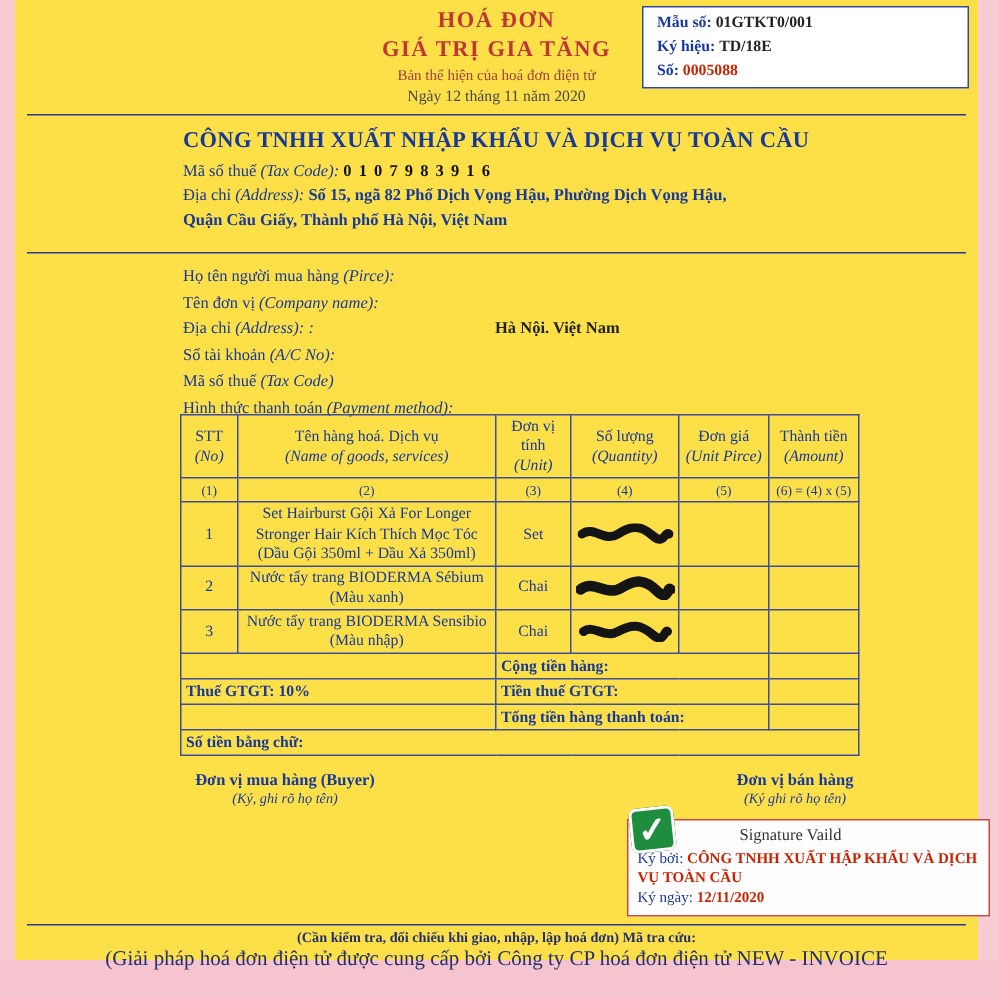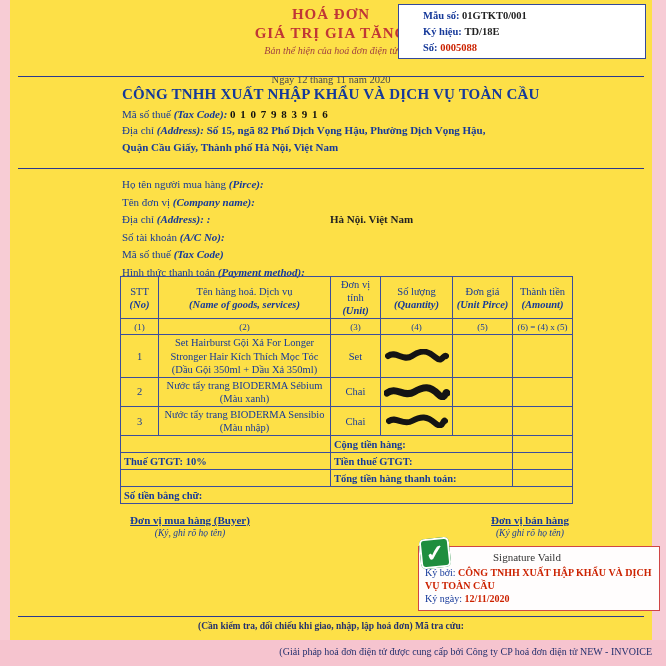--- a/index.html
+++ b/index.html
@@ -11,36 +11,36 @@
   .strip{position:absolute;background:#f7ccd5;}
   .strip-left{left:0;top:0;width:10px;height:666px;}
   .strip-right{right:0;top:0;width:14px;height:666px;}
   .strip-bottom{left:0;bottom:0;width:666px;height:26px;background:#f6c4cf;}
   .paper{position:absolute;left:10px;top:0;right:14px;bottom:26px;background:#fde047;}
 
   
   .header{position:absolute;top:6px;left:0;width:100%;text-align:center;}
   .title1,.title2{font-size:15px;font-weight:bold;color:#c03636;letter-spacing:1px;}
   .title2{margin-top:2px;}
-  .subtitle{font-size:10px;font-style:italic;color:#a04040;margin-top:3px;}
-  .dateline{font-size:10.5px;color:#4a4a4a;margin-top:18px;}
+  .subtitle{font-size:10px;color:#a04040;margin-top:3px;}
+  .dateline{font-size:10.5px;color:#4a4a4a;margin-top:3px;}
 
   .meta{position:absolute;top:4px;right:6px;width:198px;border:1px solid #33499c;
-        padding:3px 24px;font-size:10.5px;line-height:1.5;background:#fff;}
+        padding:3px 9px;font-size:10.5px;line-height:1.5;background:#fff;}
   .meta .lab{color:#16399a;font-weight:bold;}
   .meta .val{color:#222;font-weight:bold;}
   .meta .val-red{color:#cc2200;font-weight:bold;}
 
   .hr{position:absolute;left:8px;right:8px;height:1px;background:#2b3990;}
   .hr1{top:76px;} .hr2{top:168px;} .hr3{top:616px;}
 
   
   .seller{position:absolute;top:83px;left:112px;right:16px;color:#16399a;font-size:11px;line-height:1.5;}
   .seller .company{font-size:15px;font-weight:bold;letter-spacing:.2px;}
-  .en{font-style:italic;font-weight:bold;}
+  .en{font-style:italic;}
   .taxval{font-weight:bold;color:#111;letter-spacing:1px;font-family:Liberation Serif, serif;}
   .addrval{font-weight:bold;}
 
   
   .buyer{position:absolute;top:176px;left:112px;right:16px;color:#16399a;font-size:11px;}
   .buyer .line{line-height:17.5px;position:relative;}
   .buyer .bval{position:absolute;left:208px;top:0;font-weight:bold;color:#222;}
 
   
   .tblwrap{position:absolute;top:276px;left:110px;}
@@ -51,39 +51,39 @@
   .name{line-height:1.25;}
   .scrib{display:block;margin:1px auto;}
   .sum td{height:14px;}
   .lbl{font-weight:bold;white-space:nowrap;overflow:hidden;}
   .tleft{text-align:left;}
 
   
   .sig{position:absolute;top:514px;text-align:center;color:#16399a;}
   .sig-buyer{left:60px;width:240px;}
   .sig-seller{left:410px;width:220px;}
-  .sig .t{font-size:11px;font-weight:bold;text-decoration:underline;}
+  .sig .t{font-size:11px;font-weight:bold;}
   .sig .n{font-size:9.5px;font-style:italic;margin-top:2px;}
 
   
   .stamp{position:absolute;left:408px;top:546px;width:228px;border:1px solid #d04545;
          padding:4px 6px 5px 6px;font-size:10px;background:#fffdfd;}
   .stamp .valid{color:#333;font-size:11px;margin-left:68px;margin-bottom:3px;}
   .stamp .row{line-height:1.3;color:#cc2200;font-weight:bold;}
   .stamp .slab{color:#16399a;font-weight:normal;}
   .check{position:absolute;left:410px;top:538px;width:30px;height:30px;background:#1e8e3e;
          border-radius:5px;color:#fff;font-size:23px;font-weight:bold;display:flex;
          align-items:center;justify-content:center;transform:rotate(-6deg);z-index:3;
          box-shadow:0 0 0 2px #ffffff inset;}
 
   
   .footer1{position:absolute;top:621px;left:0;width:100%;text-align:center;
            font-size:9.5px;font-weight:bold;color:#23306e;}
-  .footer2{position:absolute;top:646px;left:0;width:100%;text-align:right;
-           font-size:10px;color:#23306e;}
+  .footer2{position:absolute;top:632px;left:0;width:100%;text-align:center;
+           font-size:14px;color:#23306e;}
 </style>
 </head>
 <body>
 
 <div class="strip strip-left"></div>
 <div class="strip strip-right"></div>
 <div class="strip strip-bottom"></div>
 
 <div class="paper">
 

